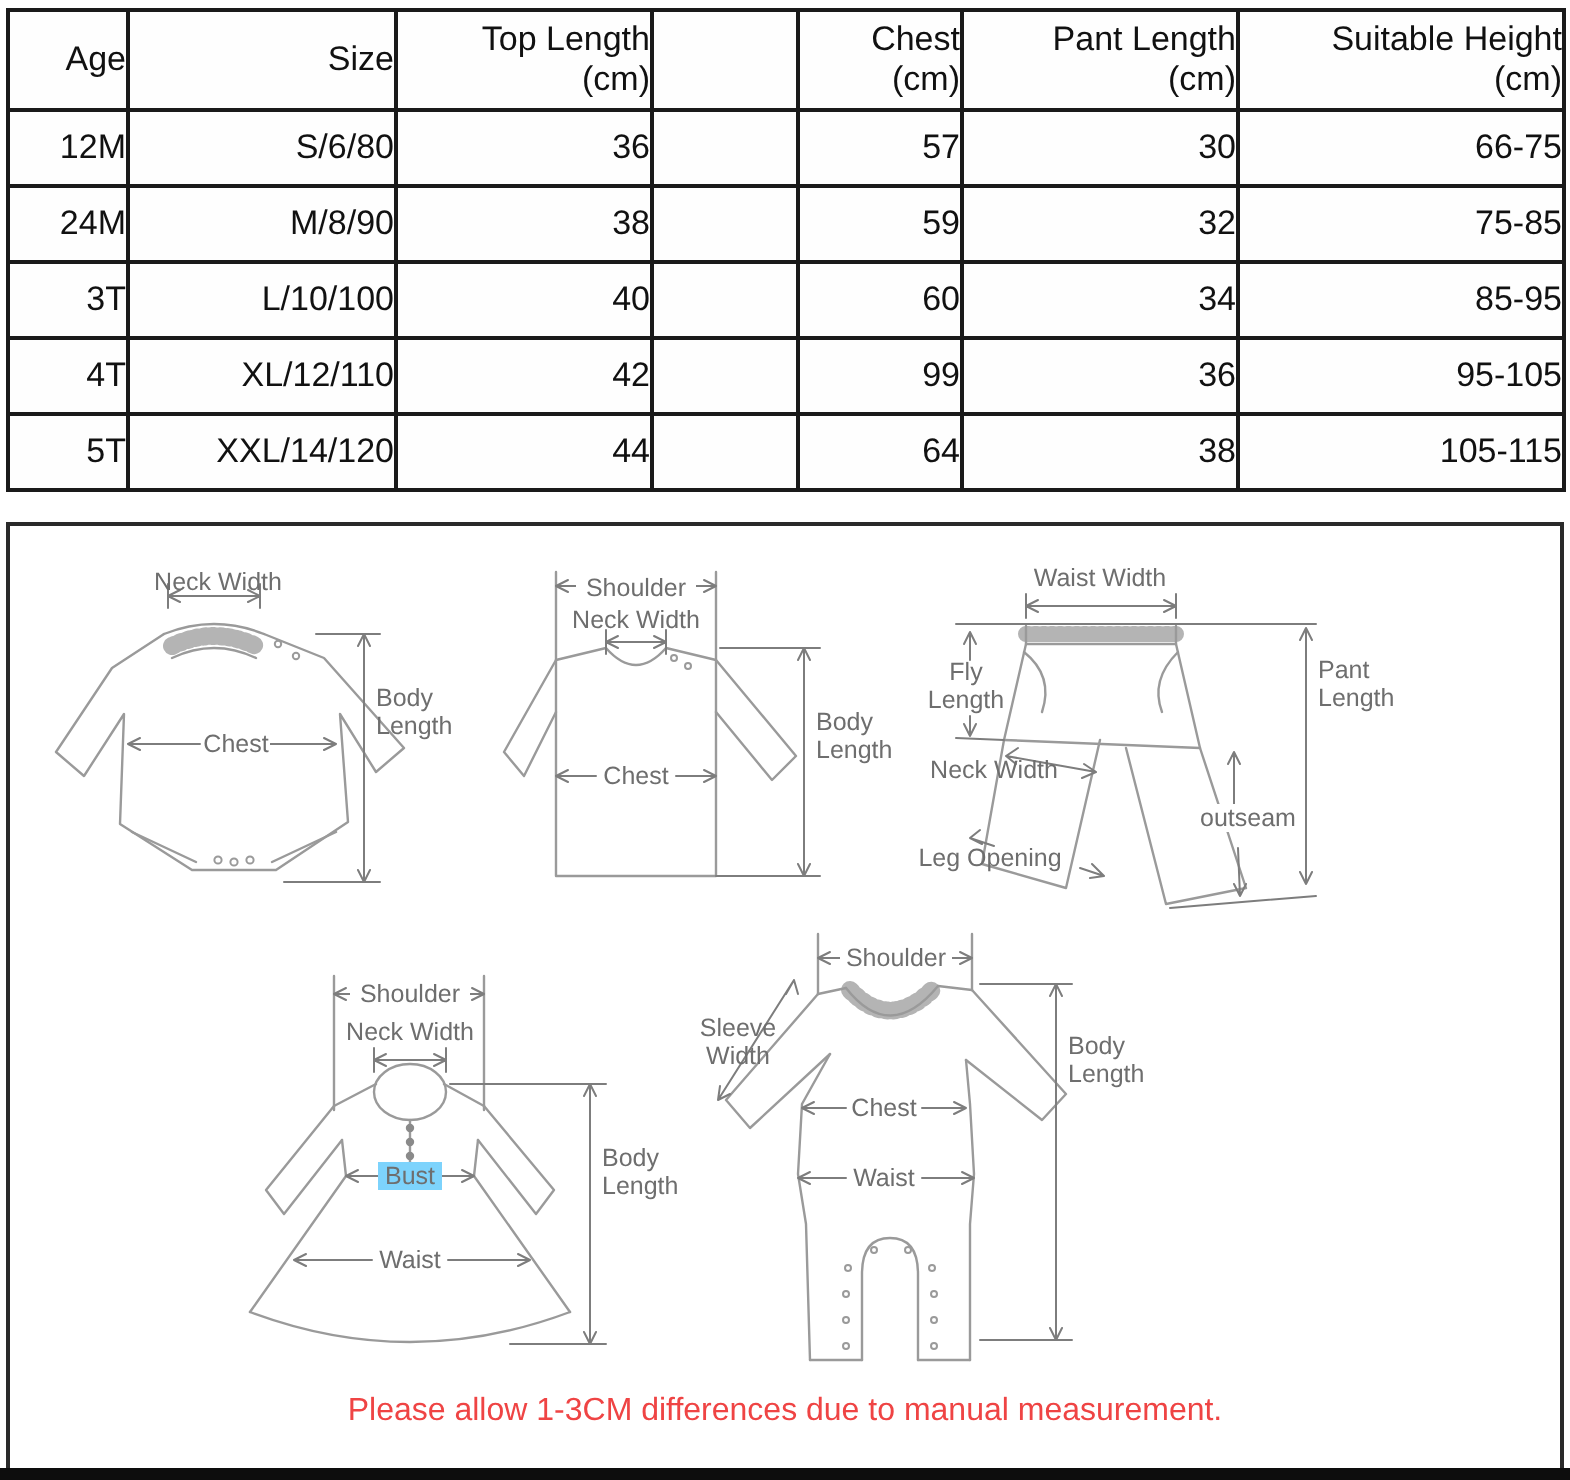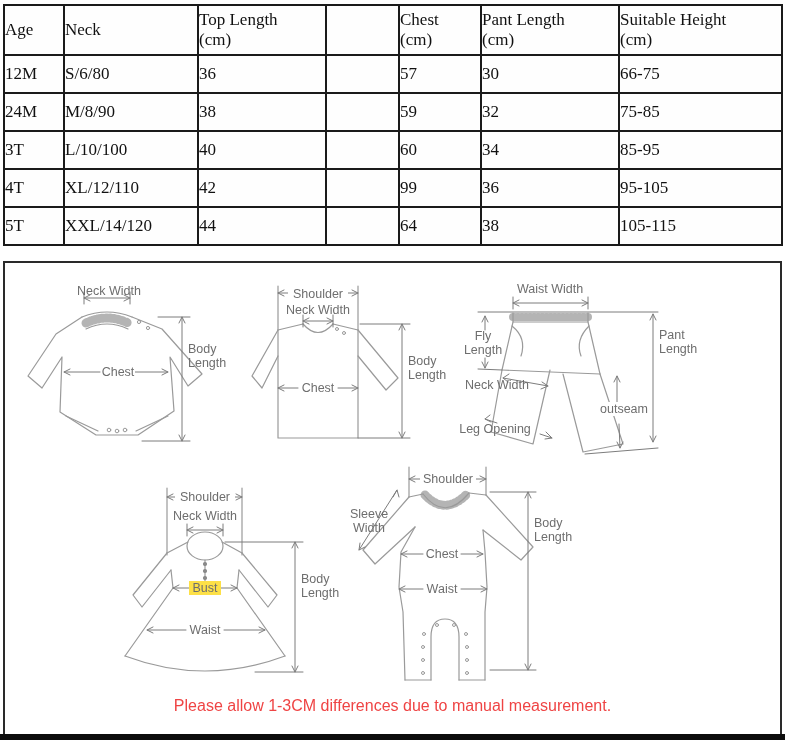--- a/index.html
+++ b/index.html
@@ -2,21 +2,21 @@
 <html><head>
 <meta charset="utf-8">
 <style>
   html,body{margin:0;padding:0;background:#fff;}
   #page{position:relative;width:785px;height:740px;background:#fff;
         font-family:"Liberation Sans","DejaVu Sans",sans-serif;overflow:hidden;}
 
   
   #size-table{position:absolute;left:3px;top:4px;width:778px;
               border-collapse:collapse;table-layout:fixed;
-              color:#111;text-align:left;font-family:Liberation Serif, serif;}
+              color:#111;text-align:right;}
   #size-table td,#size-table th{border:2px solid #1a1a1a;padding:0;
               font-weight:normal;font-size:17px;line-height:1.15;
               vertical-align:middle;background:#fefefe;}
   #size-table thead th{height:48px;}
   #size-table tbody td{height:36px;}
   .hdr-unit{display:block;}
 
   
   #diagram-box{position:absolute;left:3px;top:261px;width:775px;height:472px;
                border:2px solid #2a2a2a;background:#fff;}
@@ -47,21 +47,21 @@
         <col style="width:134px">
         <col style="width:128px">
       <col style="width:73px">
         <col style="width:82px">
         <col style="width:138px">
         <col style="width:163px">
     </colgroup>
     <thead>
       <tr>
         <th><span>Age</span><span class="hdr-unit"></span></th>
-        <th><span>Neck</span><span class="hdr-unit"></span></th>
+        <th><span>Size</span><span class="hdr-unit"></span></th>
         <th><span>Top Length</span><span class="hdr-unit">(cm)</span></th>
         <th><span></span><span class="hdr-unit"></span></th>
         <th><span>Chest</span><span class="hdr-unit">(cm)</span></th>
         <th><span>Pant  Length</span><span class="hdr-unit">(cm)</span></th>
         <th><span>Suitable Height</span><span class="hdr-unit">(cm)</span></th>
       </tr>
     </thead>
     <tbody>
       <tr>
         <td>12M</td>
@@ -210,21 +210,21 @@
       <g class="ann">
         <path d="M75,37 L88,37 M138,37 L150,37 M81,34 L75,37 L81,40 M144,34 L150,37 L144,40"></path>
         <path d="M95,70 L131,70 M101,67 L95,70 L101,73 M125,67 L131,70 L125,73 M95,64 L95,76 M131,64 L131,76"></path>
         <path d="M81,128 L97,128 M129,128 L145,128 M87,125 L81,128 L87,131 M139,125 L145,128 L139,131"></path>
         <path d="M55,170 L94,170 M132,170 L173,170 M61,167 L55,170 L61,173 M167,167 L173,170 L167,173"></path>
         <path d="M133,82 L211,82 M163,212 L211,212 M203,82 L203,212 M200,88 L203,82 L206,88 M200,206 L203,212 L206,206"></path>
       </g>
     </svg>
     <div class="lbl" style="left:83px;top:30px;width:60px;background:#fff;">Shoulder</div>
     <div class="lbl" style="left:63px;top:49px;width:100px;">Neck Width</div>
-    <div class="lbl" style="left:97px;top:121px;width:32px;background:#fde047;">Bust</div>
+    <div class="lbl" style="left:97px;top:121px;width:32px;background:#7dd3fc;">Bust</div>
     <div class="lbl" style="left:95px;top:163px;width:36px;background:#fff;">Waist</div>
     <div class="lbl" style="left:209px;top:112px;width:48px;text-align:left;">Body Length</div>
   </div>
 
   <div class="diagram" style="left:338px;top:452px;width:270px;height:240px;">
     <svg width="270" height="240" viewBox="0 0 270 240">
       <g class="art">
         <path d="M71,15 L71,45 M148,15 L148,43"></path>
         <path class="rib" style="stroke-width:9" d="M87,43 Q107,64 129,42"></path>
         <path d="M71,45 L85,42 M131,41 L148,43"></path>

